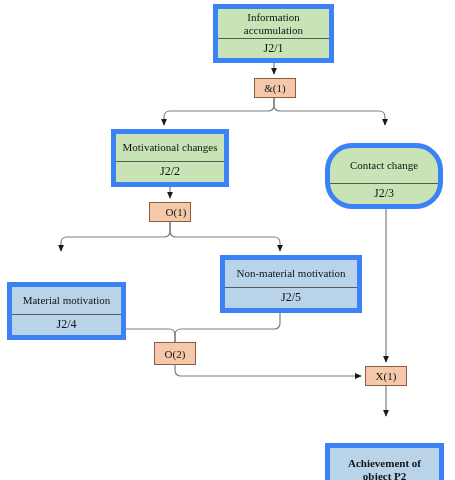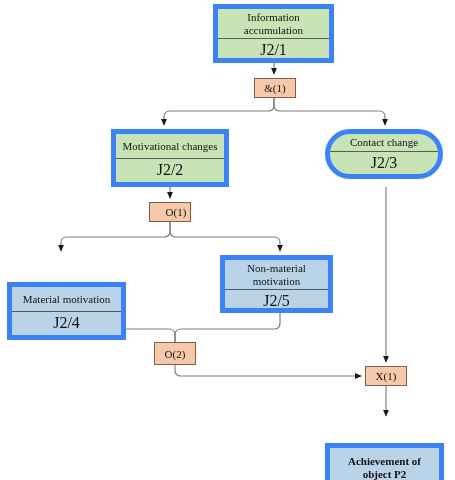--- a/index.html
+++ b/index.html
@@ -38,21 +38,21 @@
     text-align: center;
     line-height: 1.15;
     font-size: 11px;
     color: #131313;
     padding: 2px 4px;
     box-sizing: border-box;
   }
   .node .code {
     border-top: 1px solid #595959;
     text-align: center;
-    font-size: 16px;
+    font-size: 12px;
     color: #131313;
     padding: 2px 0 3px 0;
     box-sizing: border-box;
   }
   .node.green {
     background: #c8e3b5;
   }
   .node.blue {
     background: #b9d3e9;
   }
@@ -107,31 +107,31 @@
   <div class="node green" style="left:213px; top:4px; width:121px; height:59px;">
     <div class="title">Information accumulation</div>
     <div class="code">J2/1</div>
   </div>
 
   <div class="node green" style="left:111px; top:129px; width:118px; height:58px;">
     <div class="title">Motivational changes</div>
     <div class="code">J2/2</div>
   </div>
 
-  <div class="node green" style="left:325px; top:129px; width:118px; height:50px;border-radius:27px;">
+  <div class="node green" style="left:325px; top:143px; width:118px; height:66px;border-radius:27px;">
     <div class="title">Contact change</div>
     <div class="code">J2/3</div>
   </div>
 
   <div class="node blue" style="left:7px; top:254px; width:119px; height:58px;margin-top:28px;">
     <div class="title">Material motivation</div>
     <div class="code">J2/4</div>
   </div>
 
-  <div class="node blue" style="left:220px; top:255px; width:113px; height:58px;">
+  <div class="node blue" style="left:220px; top:255px; width:142px; height:58px;">
     <div class="title">Non-material motivation</div>
     <div class="code">J2/5</div>
   </div>
 
   <div class="node blue" style="left:325px; top:443px; width:119px; height:74px;font-weight:bold;">
     <div class="title">Achievement of object P2</div>
     <div class="code">J2/7</div>
   </div>
 
   <div class="op" style="left:254px; top:78px; width:42px; height:20px;">

